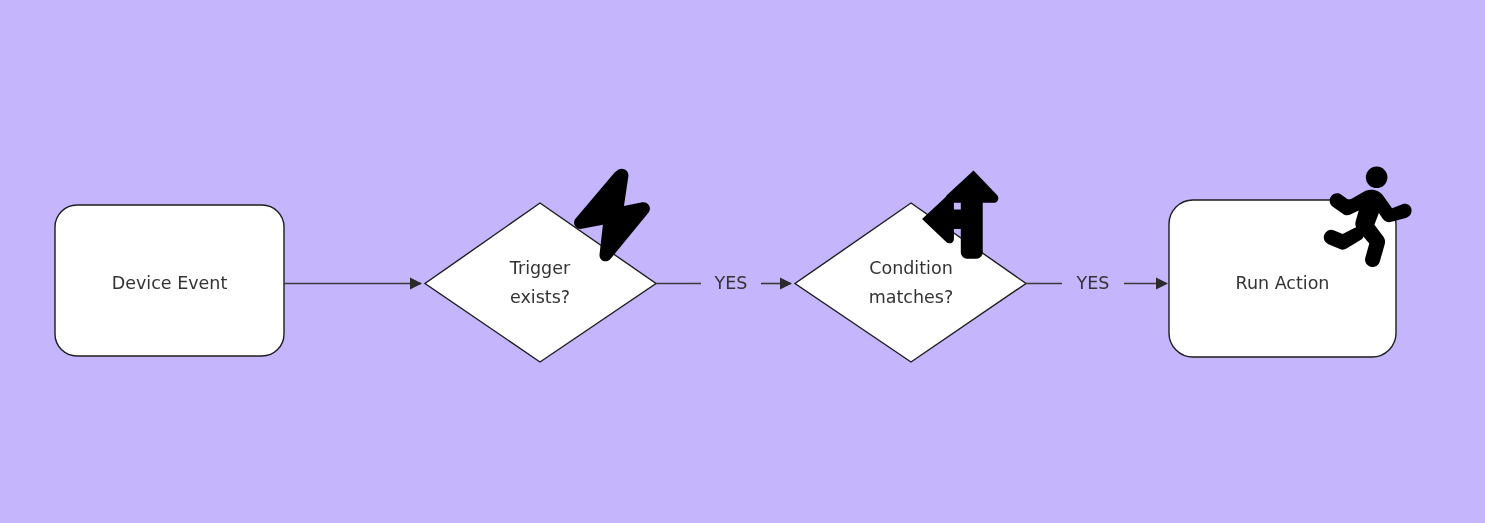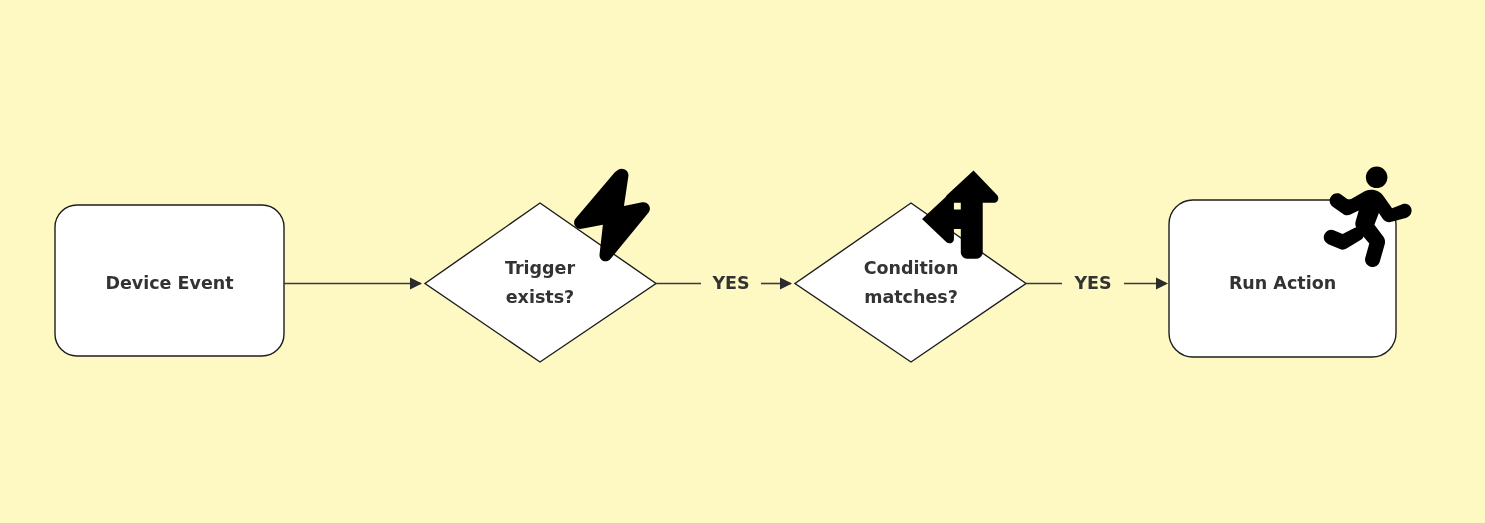--- a/index.html
+++ b/index.html
@@ -7,23 +7,22 @@
     padding: 0;
     background: #ffffff;
   }
   body {
     font-family: "DejaVu Sans", "Liberation Sans", sans-serif;
   }
   #canvas {
     position: relative;
     width: 1485px;
     height: 523px;
-    background: #fef9c3;
+    background: #c4b5fd;
     overflow: hidden;
-    font-weight: bold;
   }
   #flow-svg {
     position: absolute;
     left: 0;
     top: 0;
     width: 1485px;
     height: 523px;
   }
   .node-shape {
     fill: #ffffff;

